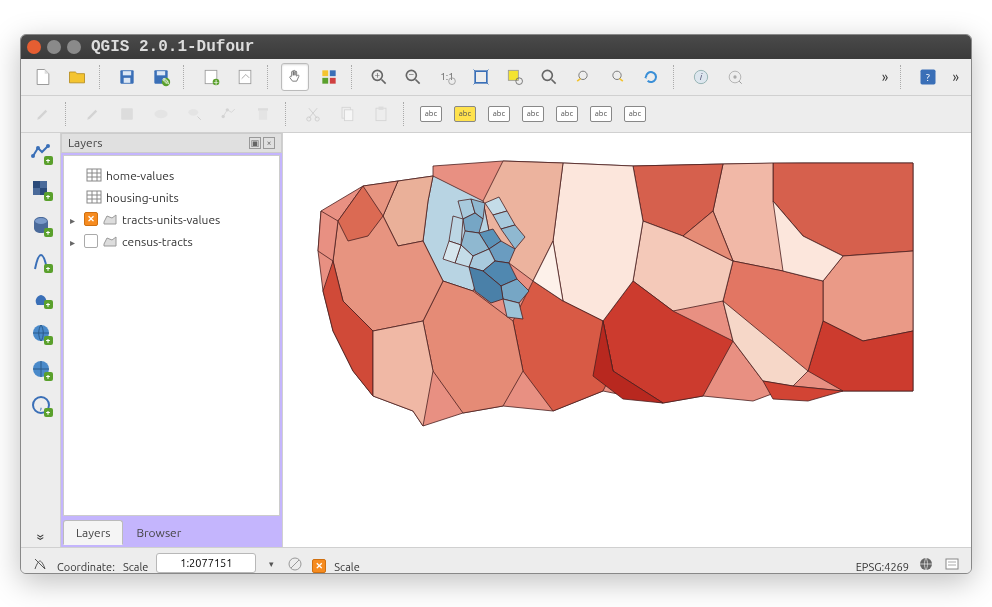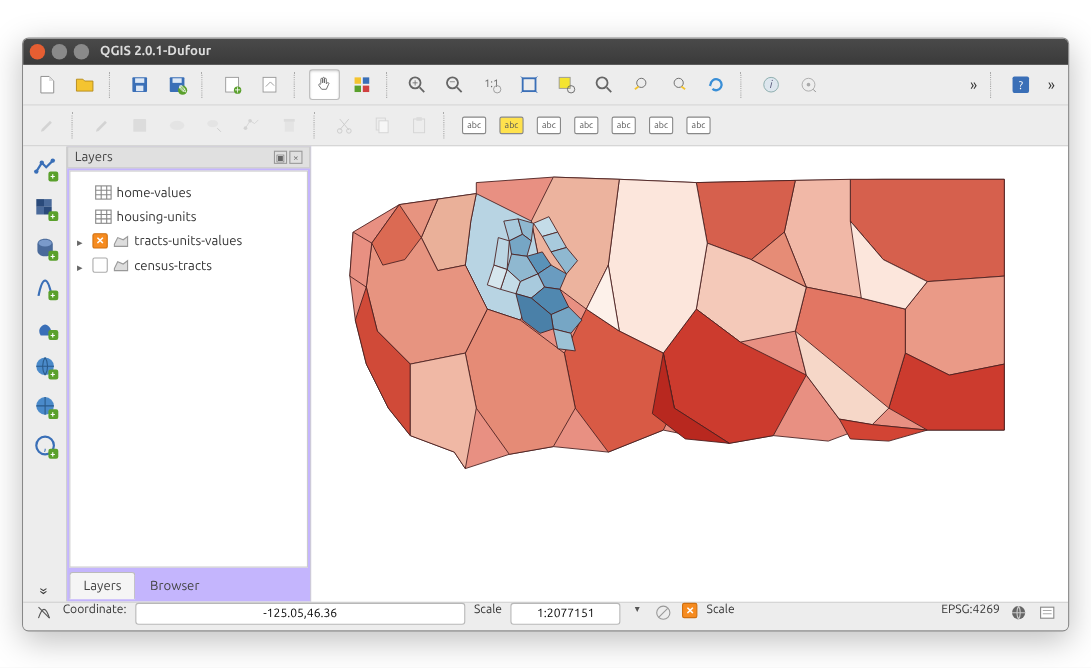--- a/index.html
+++ b/index.html
@@ -1,21 +1,21 @@
 <!DOCTYPE html>
 <html><head>
 <meta charset="utf-8">
 <style>
 * { box-sizing: border-box; margin: 0; padding: 0; font-family: "Ubuntu", "Segoe UI", sans-serif; font-size: 12px; }
 body { background: #fff; display: flex; justify-content: center; align-items: center; height: 100vh; }
 .window { width: 952px; height: 540px; background: #ededed; border: 1px solid #888; border-radius: 6px; box-shadow: 0 8px 30px rgba(0,0,0,0.25); display: flex; flex-direction: column; overflow: hidden; }
 .titlebar { height: 24px; background: linear-gradient(#4a4a4a,#3a3a3a); display: flex; align-items: center; padding: 0 6px; gap: 6px; }
 .winbtn { width: 14px; height: 14px; border-radius: 50%; }
 .winbtn.cl { background: #e55e32; } .winbtn.mn { background: #8a8a8a; } .winbtn.mx { background: #8a8a8a; }
-.title { color: #dcdcdc; font-weight: bold; font-size: 12px; margin-left: 4px; }
+.title { color: #dcdcdc; font-weight: bold; font-size: 16px; margin-left: 4px; font-family: Liberation Mono, monospace; }
 .toolbar { display: flex; align-items: center; padding: 4px 8px; gap: 6px; background: #ededed; border-bottom: 1px solid #d0d0d0; flex-wrap: nowrap; }
 .tool { width: 28px; height: 28px; display: flex; align-items: center; justify-content: center; border-radius: 3px; color: #666; }
 .tool.active { background: #fff; border: 1px solid #bbb; box-shadow: inset 0 1px 2px rgba(0,0,0,0.15); }
 .tool svg { width: 20px; height: 20px; }
 .sep { width: 6px; height: 24px; border-left: 1px dotted #aaa; margin: 0 2px; }
 .spacer { flex: 1; }
 .chev { font-size: 14px; color: #333; padding: 0 4px; }
 .body { display: flex; flex: 1; overflow: hidden; }
 .lefttools { width: 40px; background: #ededed; display: flex; flex-direction: column; align-items: center; padding: 6px 0; gap: 8px; border-right: 1px solid #d0d0d0; }
 .ltool { width: 28px; height: 28px; display: flex; align-items: center; justify-content: center; position: relative; }
@@ -31,21 +31,21 @@
 .chk { width: 14px; height: 14px; border: 1px solid #aaa; border-radius: 2px; background: #fff; display: flex; align-items: center; justify-content: center; }
 .chk.on { background: #f68b1f; border-color: #d07010; }
 .chk.on::after { content: "✕"; color: #fff; font-size: 9px; font-weight: bold; }
 .licon { width: 16px; height: 14px; }
 .lname { font-size: 12px; color: #333; }
 .tabs { display: flex; gap: 0; padding: 2px; }
 .tab { padding: 5px 12px; font-size: 12px; color: #444; border: 1px solid transparent; }
 .tab.active { background: #f5f5f5; border: 1px solid #bbb; border-bottom-color: #f5f5f5; border-radius: 3px 3px 0 0; }
 .canvas { flex: 1; background: #fff; position: relative; }
 .canvas svg { position: absolute; top: 8px; left: 20px; width: 620px; height: 295px; }
-.statusbar { height: 26px; background: #ededed; border-top: 1px solid #d0d0d0; display: flex; align-items: flex-start; padding: 0 10px; gap: 8px; }
+.statusbar { height: 26px; background: #ededed; border-top: 1px solid #d0d0d0; display: flex; align-items: flex-end; padding: 0 10px; gap: 8px; }
 .statusbar .lbl { font-size: 11px; color: #333; }
 .statusbar input { height: 20px; border: 1px solid #b8b8b8; border-radius: 3px; padding: 0 6px; font-size: 11px; text-align: center; background: #fff; }
 .statusbar .coord { width: 300px; }
 .statusbar .scale { width: 100px; }
 .sbicon { width: 18px; height: 18px; display: flex; align-items: center; justify-content: center; }
 .dd { width: 14px; height: 14px; font-size: 9px; color: #555; text-align: center; }
 .abc-box { display: flex; align-items: center; justify-content: center; width: 22px; height: 16px; border: 1px solid #888; border-radius: 2px; font-size: 8px; color: #555; background: #fff; position: relative; }
 .abc-box.yellow { background: #ffe24d; }
 </style>
 </head>
@@ -461,21 +461,20 @@
   </div>
 
   <div class="statusbar">
     <div class="sbicon">
         <svg width="16" height="16">
           <path d="M3 13c2-6 4-8 5-8s3 2 5 8" fill="none" stroke="#555"></path>
           <line x1="3" y1="3" x2="13" y2="13" stroke="#555"></line>
         </svg>
       </div>
     <span class="lbl">Coordinate:</span>
-    <input class="coord" value="-125.05,46.36" style="">
     <span class="lbl">Scale</span>
     <input class="scale" value="1:2077151" style="">
     <div class="dd">▾</div>
     <div class="sbicon">
         <svg width="16" height="16">
           <circle cx="8" cy="8" r="6" fill="none" stroke="#999"></circle>
           <line x1="4" y1="12" x2="12" y2="4" stroke="#999"></line>
         </svg>
       </div>
     <span class="chk on"></span>

